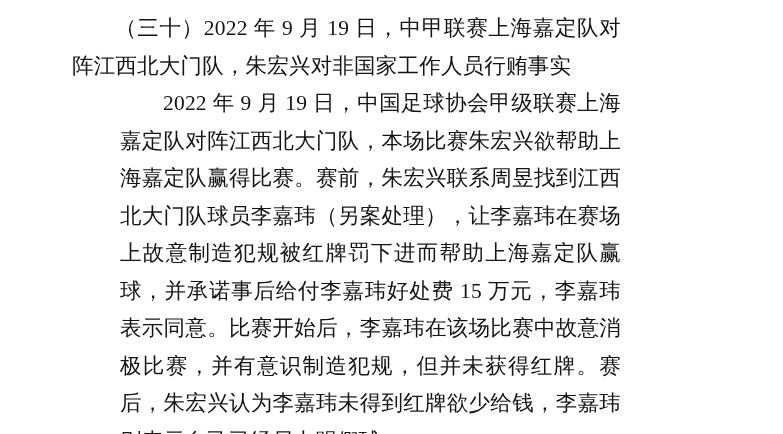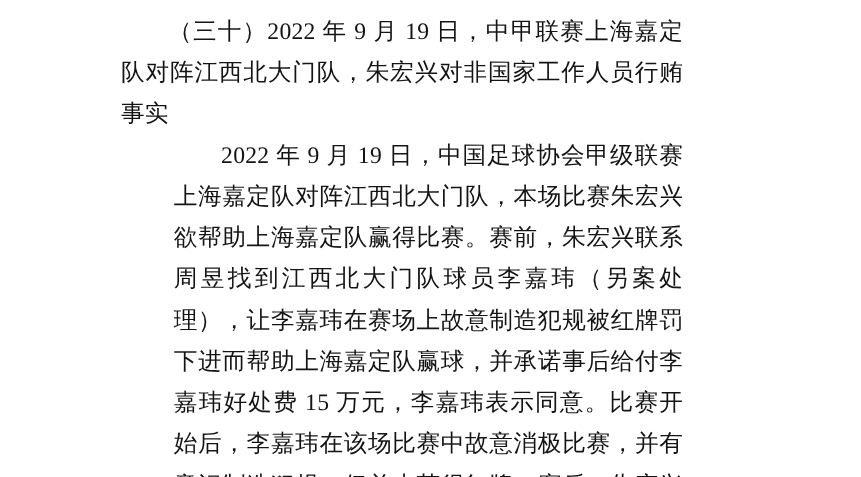--- a/index.html
+++ b/index.html
@@ -11,21 +11,21 @@
     height: 434px;
     background: #ffffff;
     font-family: "Liberation Serif", "DejaVu Serif", serif;
     overflow: hidden;
   }
   .page {
     position: relative;
     width: 685px;
     height: 434px;
     box-sizing: border-box;
-    padding: 10px 64px 10px 110px;
+    padding: 10px 64px 10px 72px;
   }
   .doc-body {
     color: #141414;
     font-size: 21.5px;
     line-height: 37.5px;
     text-align: justify;
     text-justify: inter-ideograph;
     letter-spacing: 0.2px;
   }
   .para {

